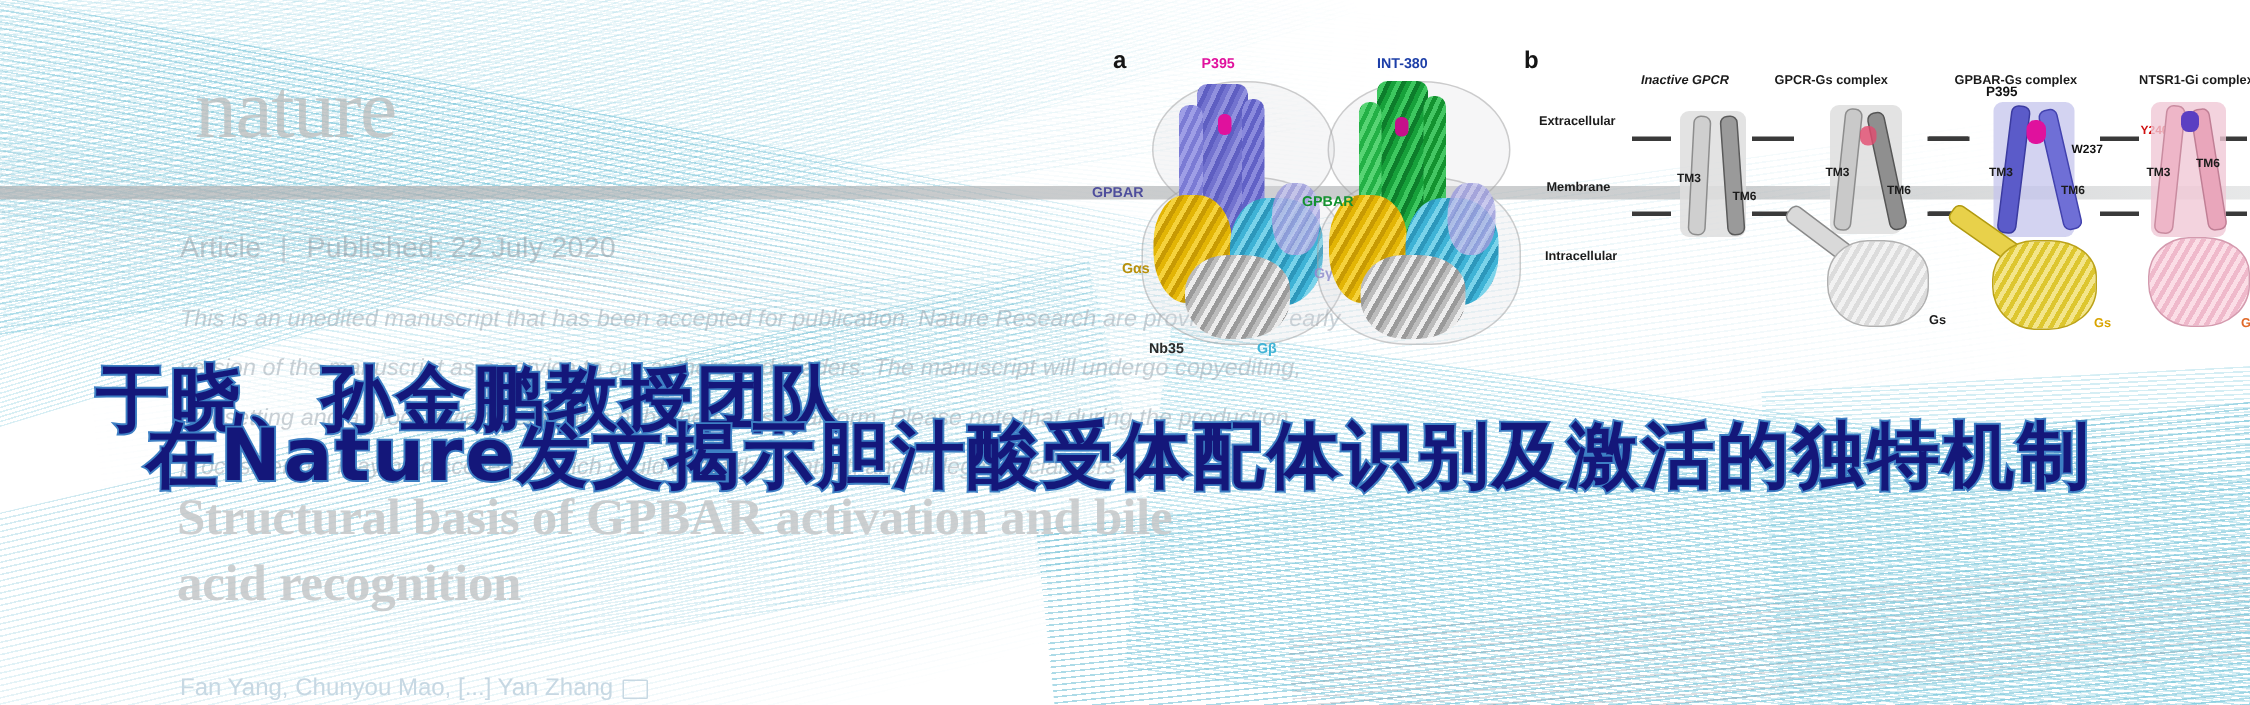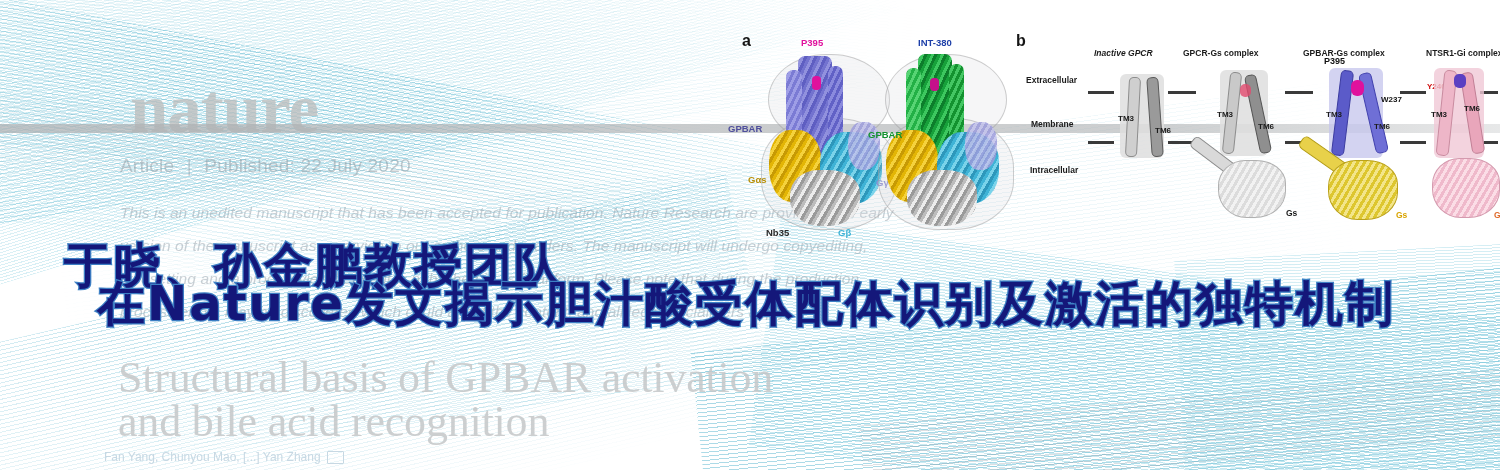--- a/index.html
+++ b/index.html
@@ -55,24 +55,23 @@
     border:1px solid rgba(170,185,195,.55);
     color:rgba(150,162,172,.70);
     font-size:12px;letter-spacing:1.6px;
     display:flex;align-items:center;justify-content:center;gap:7px;
     background:rgba(255,255,255,.28);
   }
   #menu-btn .chev{font-size:9px;}
   #nature-logo{
     position:absolute;left:130px;top:36px;
     font-family:"Liberation Serif", serif;
-    font-size:69px;line-height:74px;font-weight:700;
+    font-size:56px;line-height:74px;font-weight:400;
     color:rgba(188,190,190,.80);
     letter-spacing:-1px;
-    margin-top:36px;
   }
   #grey-rule{
     position:absolute;left:0;top:124px;width:1500px;height:9px;
     background:linear-gradient(to right,rgba(175,178,180,.75),rgba(175,178,180,.62) 78%,rgba(175,178,180,.30));
   }
   #article-meta{
     position:absolute;left:120px;top:155px;
     font-size:19px;color:rgba(150,160,168,.55);
     letter-spacing:.2px;
   }
@@ -96,29 +95,29 @@
     -webkit-text-stroke:2.5px #3d7fc4;
     paint-order:stroke fill;
     white-space:nowrap;
     letter-spacing:2px;
   }
   #cn-line-1{left:64px;top:194px;font-size:48px;margin-top:40px;}
   #cn-line-2{left:64px;top:272px;font-size:48px;margin-left:33px;}
 
   
   #paper-title{
-    position:absolute;left:118px;top:356px;width:700px;
+    position:absolute;left:118px;top:324px;width:700px;
     font-family:"Liberation Serif", serif;
-    font-weight:400;font-size:44px;line-height:44px;
+    font-weight:700;font-size:34px;line-height:44px;
     color:rgba(196,199,200,.85);
     letter-spacing:-.2px;
   }
   #authors{
-    position:absolute;left:104px;top:450px;
-    font-size:12px;color:rgba(196,214,226,.95);
+    position:absolute;left:120px;top:450px;
+    font-size:16px;color:rgba(196,214,226,.95);
     display:flex;align-items:center;gap:6px;
   }
   #authors .mail{display:inline-block;width:15px;height:11px;
     border:1.4px solid rgba(196,214,226,.95);border-radius:1px;position:relative;}
   #authors .mail::after{content:"";position:absolute;left:0;top:0;width:13px;height:6px;
     border-bottom:1.4px solid rgba(196,214,226,.95);
     transform:skewY(0);clip-path:polygon(0 0,50% 100%,100% 0);}
 
   
   #figure{position:absolute;left:728px;top:22px;width:770px;height:245px;}

